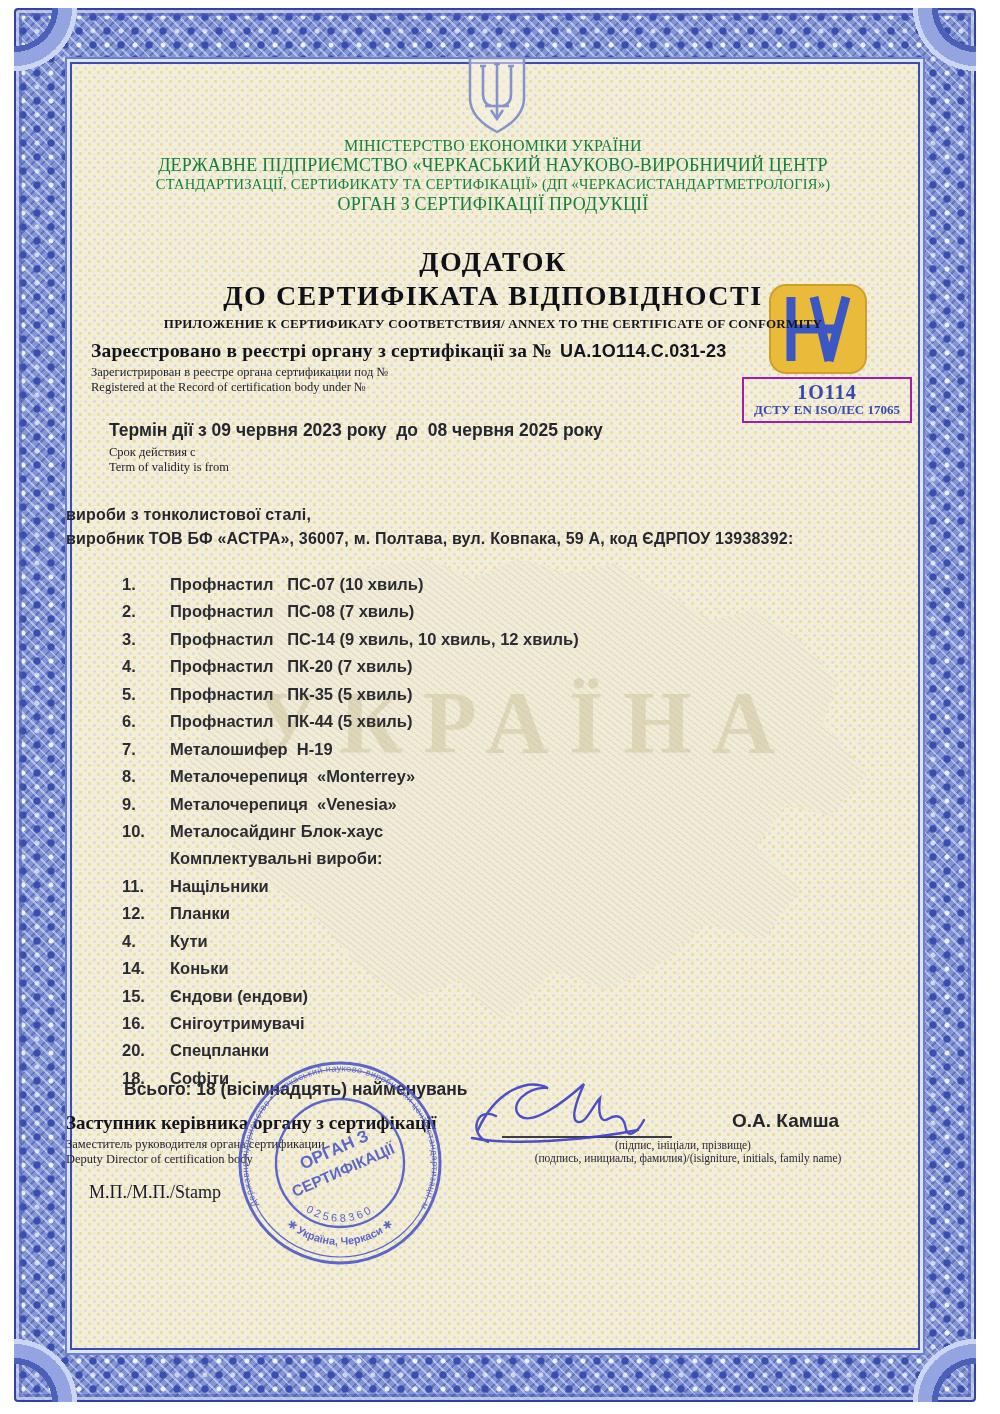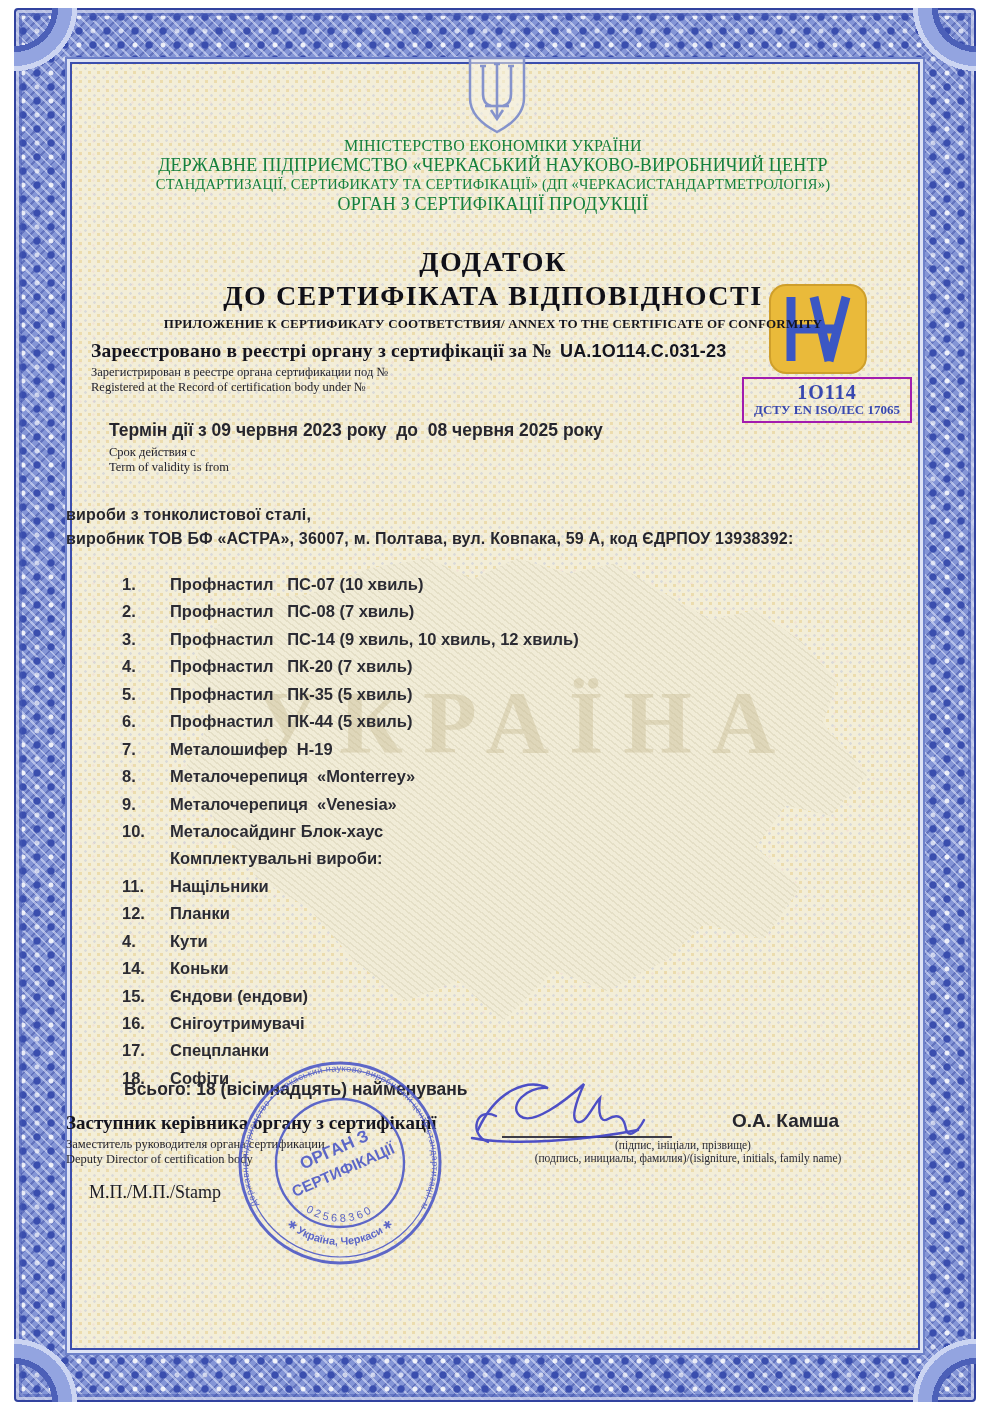--- a/index.html
+++ b/index.html
@@ -209,21 +209,21 @@
       </div>
     <div class="row">
         <span class="num">15.</span>
         <span class="itx">Єндови (ендови)</span>
       </div>
     <div class="row">
         <span class="num">16.</span>
         <span class="itx">Снігоутримувачі</span>
       </div>
     <div class="row">
-        <span class="num">17.</span>
+        <span class="num">20.</span>
         <span class="itx">Спецпланки</span>
       </div>
     <div class="row">
         <span class="num">18.</span>
         <span class="itx">Софіти</span>
       </div>
   </div>
 
   <div class="txt sans total" style="left:124px;top:1079px;">Всього: 18 (вісімнадцять) найменувань</div>
 

